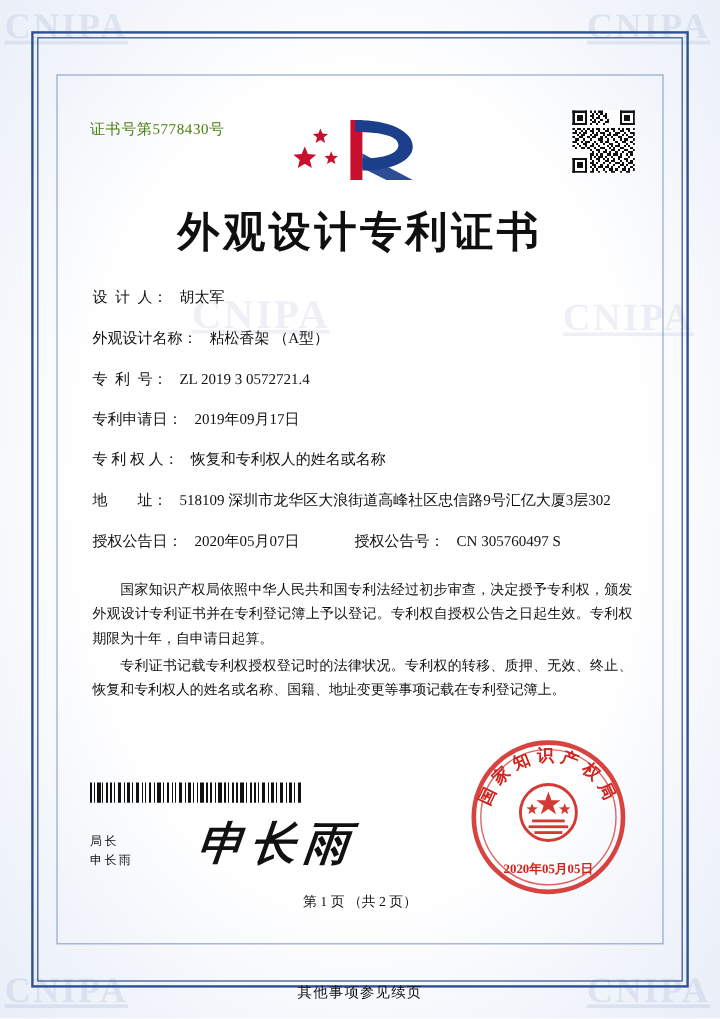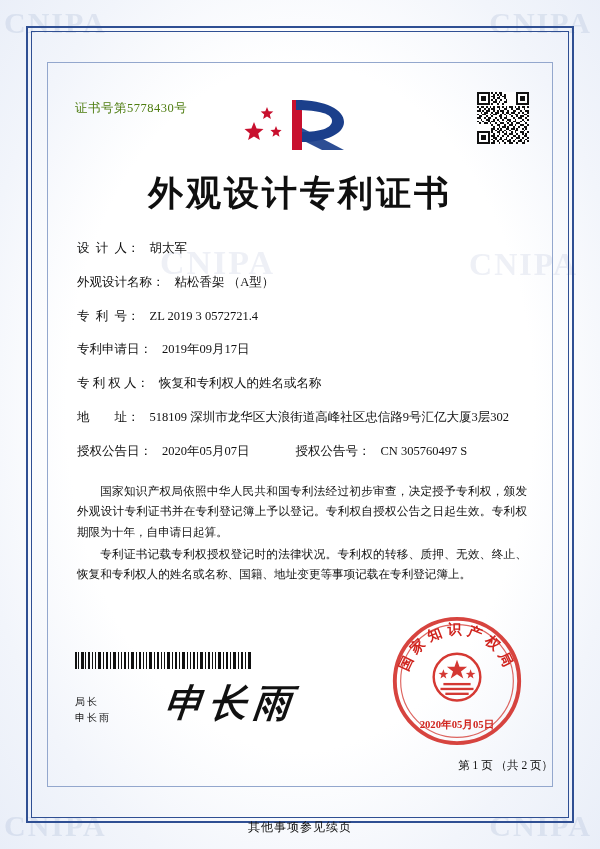--- a/index.html
+++ b/index.html
@@ -33,20 +33,21 @@
 
   
   .watermark {
     position: absolute;
     font-family: "Liberation Serif", serif;
     font-weight: bold;
     color: rgba(120, 140, 185, 0.16);
     letter-spacing: 2px;
     white-space: nowrap;
     user-select: none;
+    text-decoration: underline;
   }
   .wm1 { top: 6px;   left: 4px;   font-size: 30px; }
   .wm2 { top: 6px;   right: 8px;  font-size: 30px; }
   .wm3 { top: 244px; left: 160px; font-size: 34px; color: rgba(120,140,185,0.13); }
   .wm4 { top: 246px; right: 22px; font-size: 32px; color: rgba(120,140,185,0.13); }
   .wm5 { bottom: 6px; left: 4px;  font-size: 30px; }
   .wm6 { bottom: 6px; right: 8px; font-size: 30px; }
 
   
   .frame-outer {
@@ -190,24 +191,24 @@
   .seal {
     position: absolute;
     right: 28px;
     bottom: 38px;
     width: 136px;
     height: 136px;
   }
 
   .page-number {
     position: absolute;
-    bottom: 14px;
+    bottom: 28px;
     left: 0;
     right: 0;
-    text-align: right;
+    text-align: center;
     font-size: 11.5px;
     color: #111;
   }
 
   .footnote {
     position: absolute;
     bottom: 13px;
     left: 0;
     right: 0;
     text-align: center;

